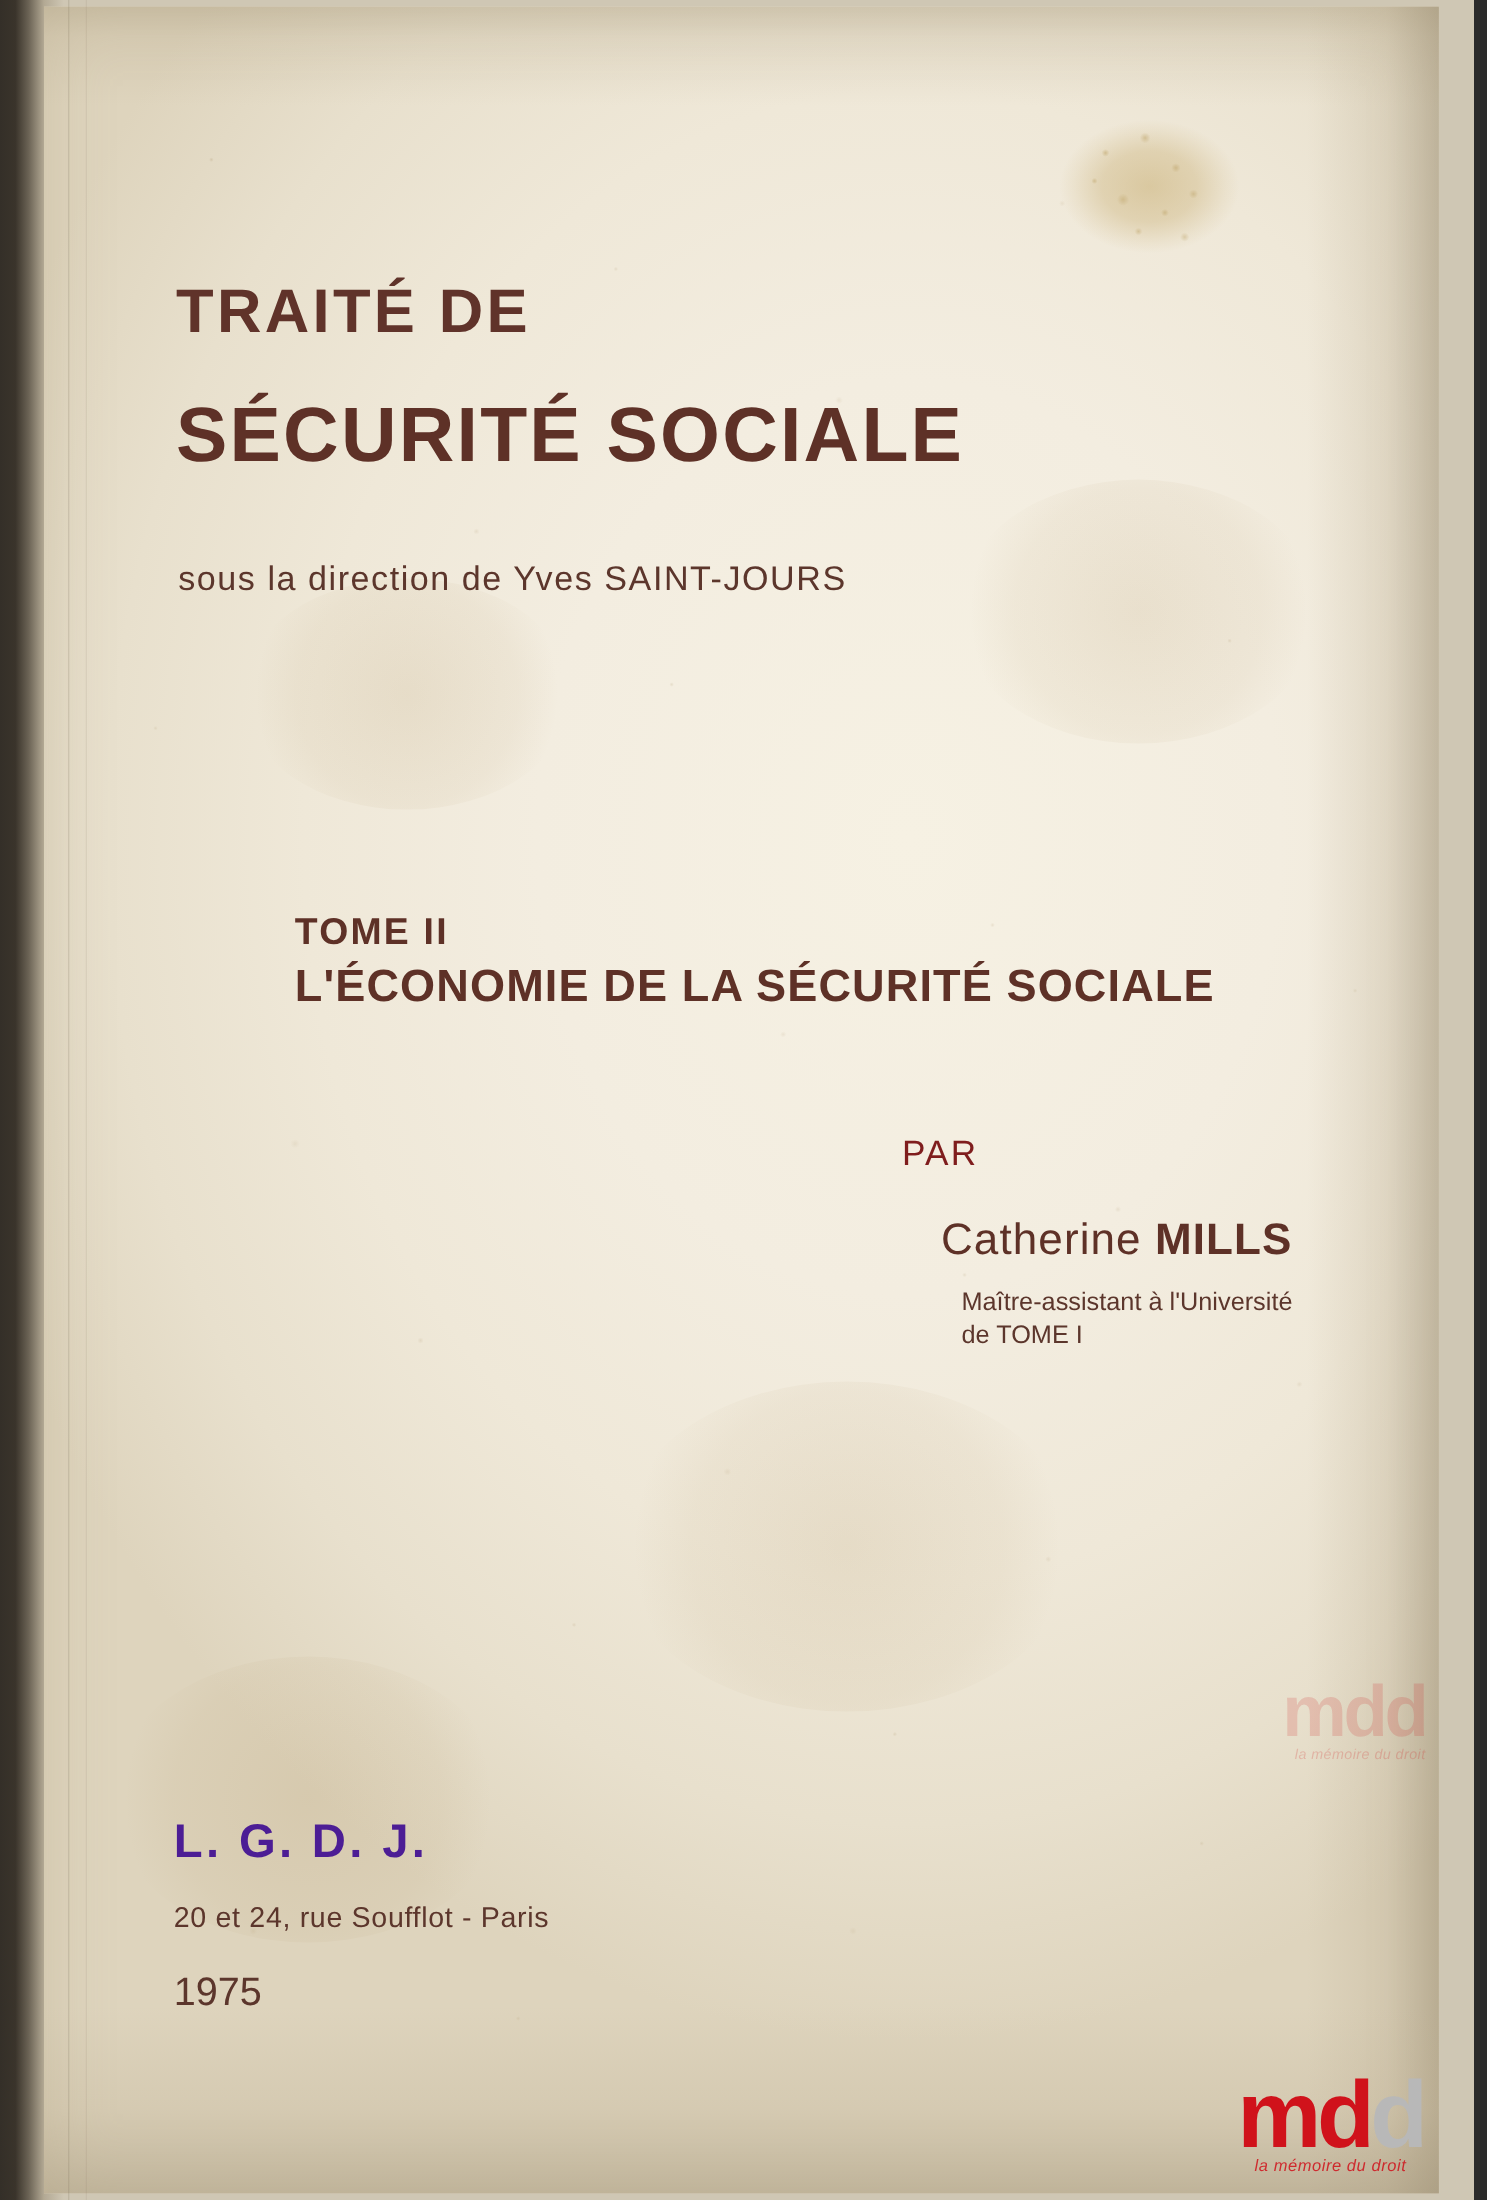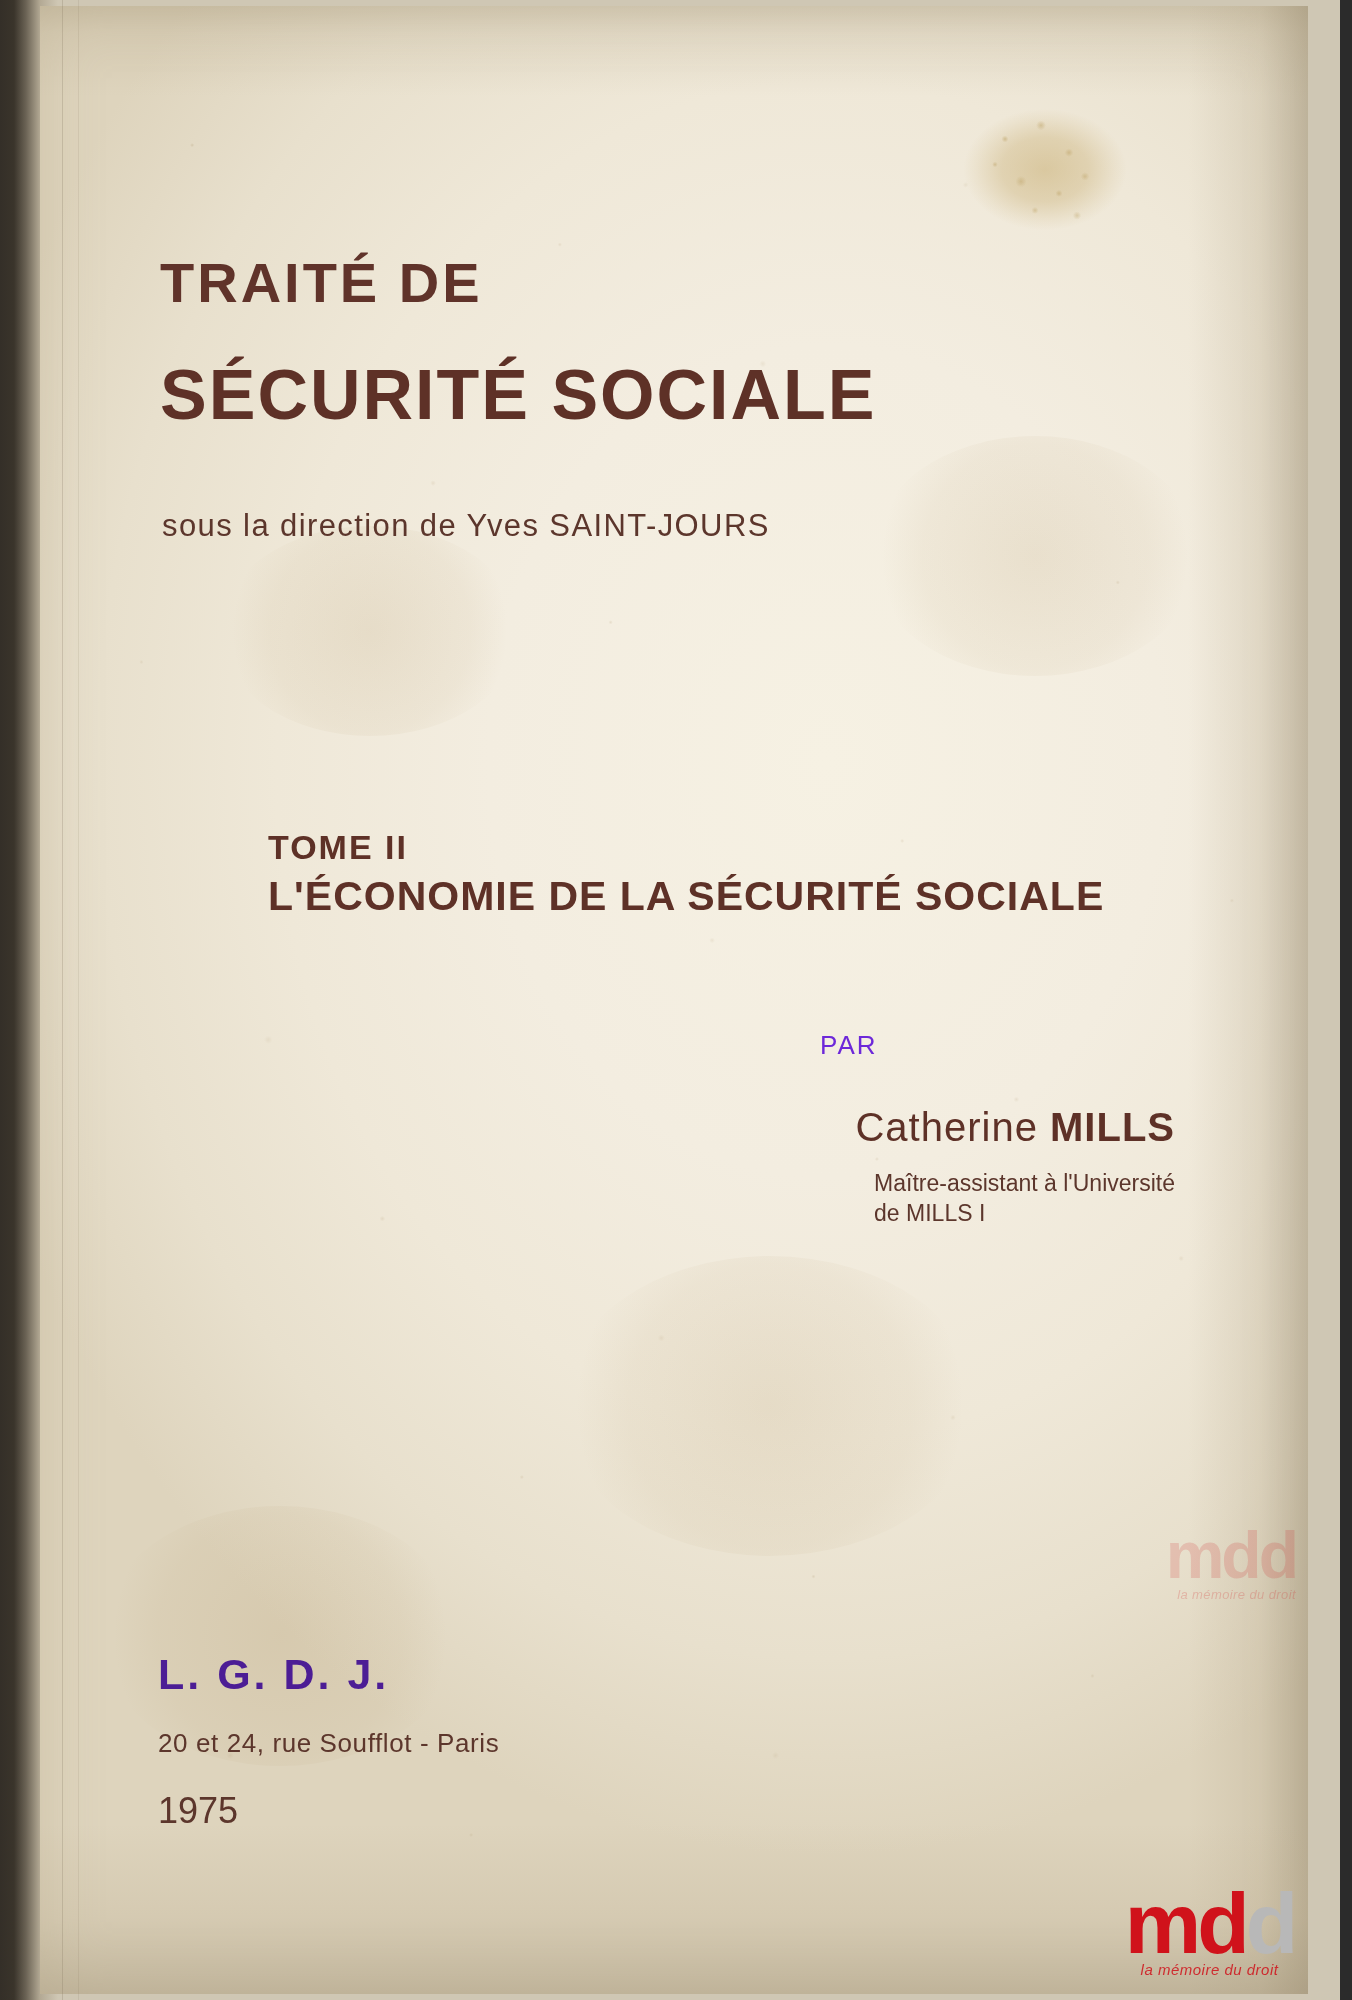--- a/index.html
+++ b/index.html
@@ -173,23 +173,23 @@
     top: 873px;
     font-size: 41px;
     font-weight: bold;
     letter-spacing: 1px;
     color: #5e3127;
   }
   .txt-par {
     position: absolute;
     left: 820px;
     top: 1030px;
-    font-size: 26px;
+    font-size: 32px;
     letter-spacing: 2px;
-    color: #6d28d9;
+    color: #7f1d1d;
   }
   .txt-author {
     position: absolute;
     right: 165px;
     top: 1105px;
     font-size: 40px;
     font-weight: bold;
     letter-spacing: 1px;
     color: #5e3127;
     text-align: right;
@@ -309,21 +309,21 @@
   <div class="txt-tome">TOME II</div>
   <div class="txt-subtitle">L'ÉCONOMIE DE LA SÉCURITÉ SOCIALE</div>
 
   <div class="txt-par">PAR</div>
   <div class="txt-author">
     <span class="first">Catherine</span>
     <span>MILLS</span>
   </div>
   <div class="txt-affil">
     <div>Maître-assistant à l'Université</div>
-    <div>de MILLS I</div>
+    <div>de TOME I</div>
   </div>
 
   <div class="txt-publisher">L. G. D. J.</div>
   <div class="txt-address">20 et 24, rue Soufflot - Paris</div>
   <div class="txt-year">1975</div>
 
   <div class="logo-watermark">
     <span>m</span><span>d</span><span>d</span>
     <span class="tag">la mémoire du droit</span>
   </div>

